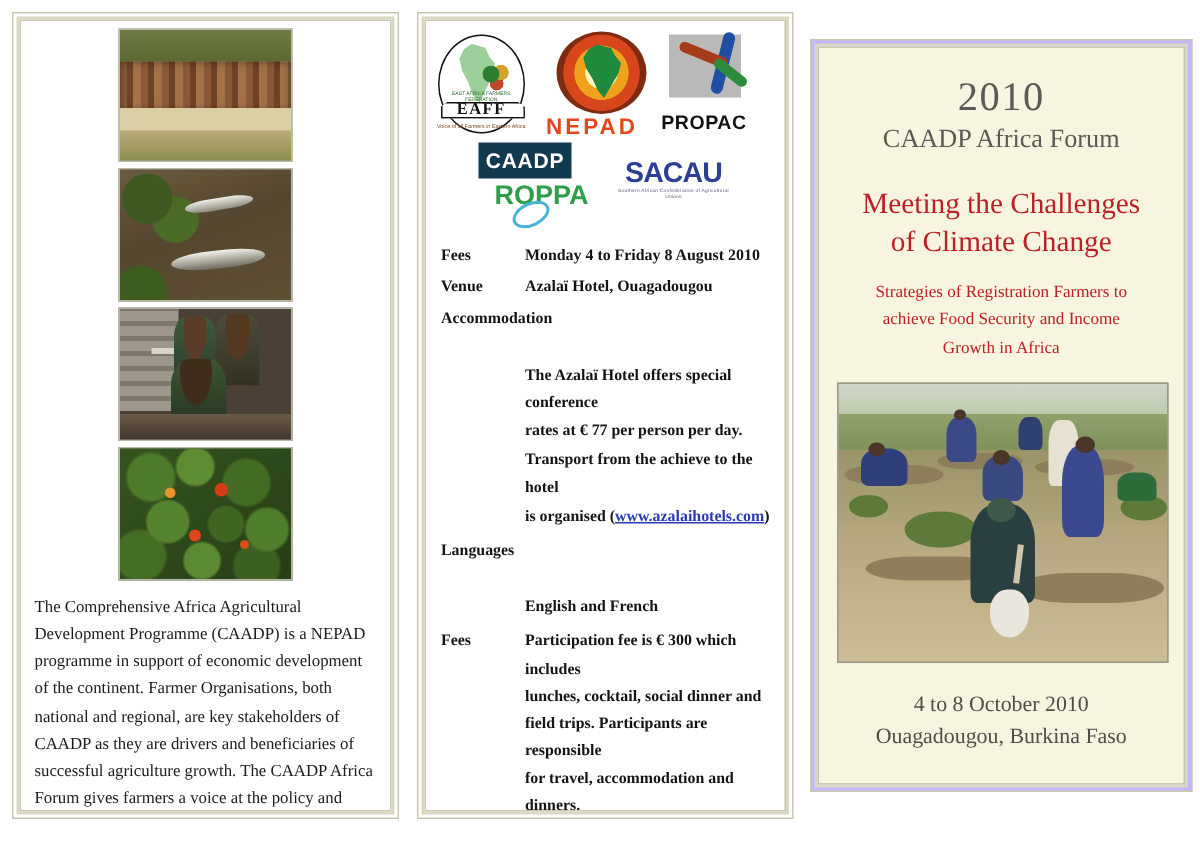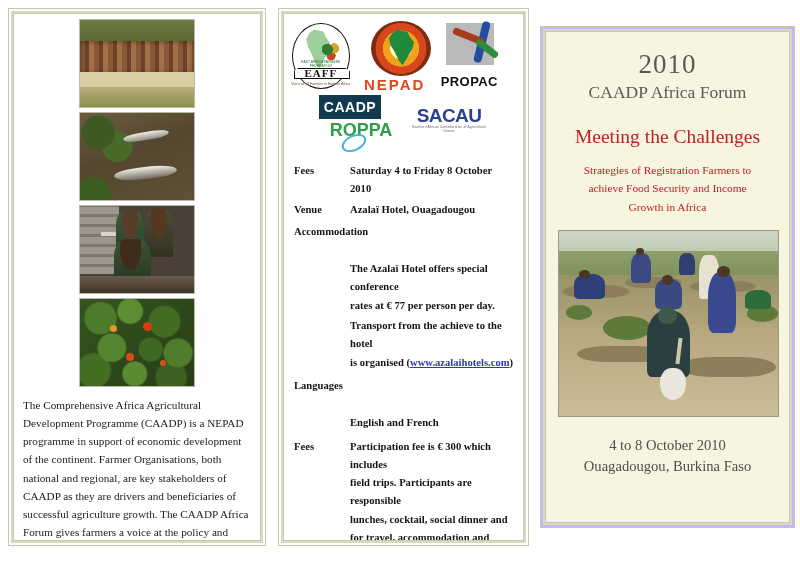--- a/index.html
+++ b/index.html
@@ -308,21 +308,21 @@
           <div class="word">SACAU</div>
           <div class="sub">Southern African Confederation of Agricultural Unions</div>
         </div>
 
       </div>
 
       <div class="details">
 
         <div class="drow">
           <div class="dlabel">Fees</div>
-          <div class="dval">Saturday 4 to Friday 8 October 2010</div>
+          <div class="dval">Monday 4 to Friday 8 August 2010</div>
         </div>
 
         <div class="drow">
           <div class="dlabel">Venue</div>
           <div class="dval">Azalaï Hotel, Ouagadougou</div>
         </div>
 
         <div class="dhead">Accommodation</div>
         <div class="dblock">
           <div>The Azalaï Hotel offers special conference</div>
@@ -333,22 +333,22 @@
 
         <div class="dhead">Languages</div>
         <div class="dblock">
           <div>English and French</div>
         </div>
 
         <div class="drow">
           <div class="dlabel">Fees</div>
           <div class="dval">
             <div>Participation fee is € 300 which includes</div>
+            <div>lunches, cocktail, social dinner and</div>
             <div>field trips. Participants are responsible</div>
-            <div>lunches, cocktail, social dinner and</div>
             <div>for travel, accommodation and dinners.</div>
           </div>
         </div>
 
         <div class="dhead">Registration</div>
         <div class="dblock">
           <div>Registration forms can be downloaded</div>
 
         </div>
 
@@ -358,20 +358,21 @@
   </div>
 
   <div class="panel" id="panel-right">
     <div class="inner">
 
       <div class="year">2010</div>
       <div class="forum">CAADP Africa Forum</div>
 
       <div class="maintitle">
         <div>Meeting the Challenges</div>
+        <div>of Climate Change</div>
       </div>
 
       <div class="subtitle">
         <div>Strategies of Registration Farmers to</div>
         <div>achieve Food Security and Income</div>
         <div>Growth in Africa</div>
       </div>
 
       <div class="rphoto">
         <div class="sky"></div>

